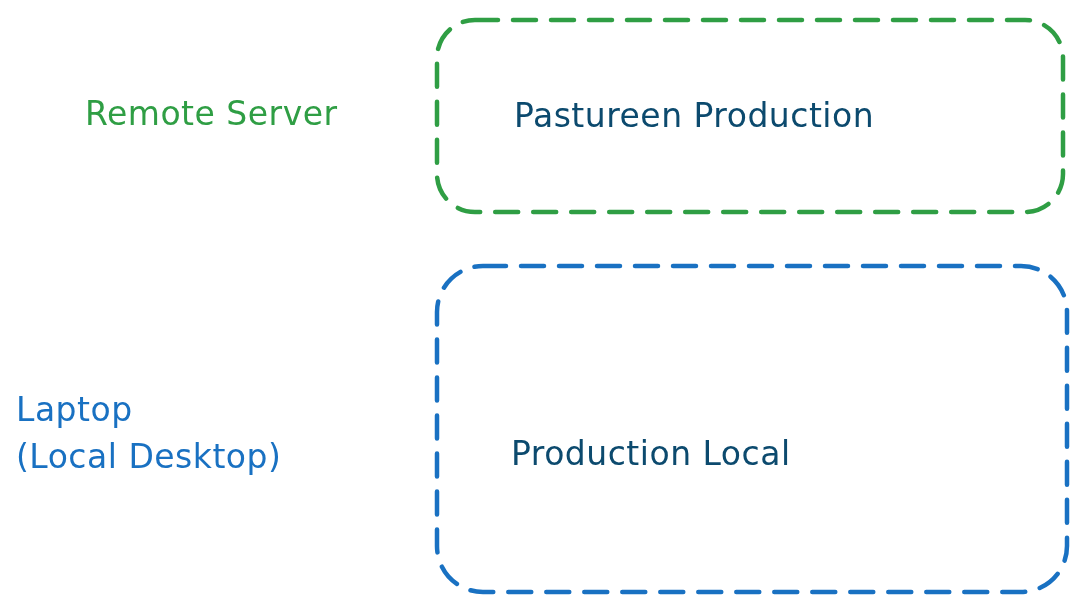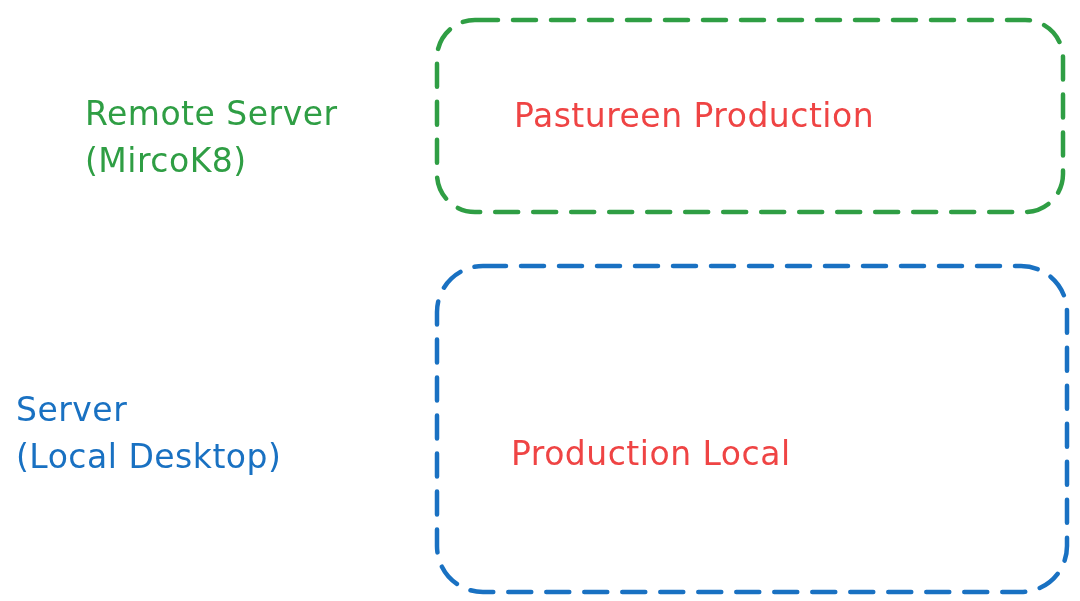--- a/index.html
+++ b/index.html
@@ -39,21 +39,21 @@
   .green-box {
     left: 433px;
     top: 16px;
   }
   .blue-box {
     left: 433px;
     top: 262px;
   }
   .box-text {
     position: absolute;
-    color: #ef4444;
+    color: #0c4a6e;
     font-size: 33px;
     line-height: 42px;
     letter-spacing: 0.5px;
     white-space: nowrap;
   }
   .production-text {
     left: 514px;
     top: 95px;
   }
   .test-text {
@@ -65,31 +65,30 @@
     top: 433px;
   }
 </style>
 </head>
 <body>
 
 <div class="canvas">
 
   <div class="side-label green-label">
     <div class="label-line">Remote Server</div>
-    <div class="label-line">(MircoK8)</div>
   </div>
 
   <svg class="box-svg green-box" width="634" height="200" viewBox="0 0 634 200">
     <rect x="4" y="4" width="626" height="192" rx="38" fill="none" stroke="#2f9e44" stroke-width="4.5" stroke-dasharray="23 15" stroke-linecap="round"></rect>
   </svg>
 
   <div class="box-text production-text">Pastureen Production</div>
 
   <div class="side-label blue-label">
-    <div class="label-line">Server</div>
+    <div class="label-line">Laptop</div>
     <div class="label-line">(Local Desktop)</div>
   </div>
 
   <svg class="box-svg blue-box" width="638" height="334" viewBox="0 0 638 334">
     <rect x="4" y="4" width="630" height="326" rx="46" fill="none" stroke="#1971c2" stroke-width="4.5" stroke-dasharray="23 15" stroke-linecap="round"></rect>
   </svg>
 
 
   <div class="box-text local-text">Production Local</div>
 

